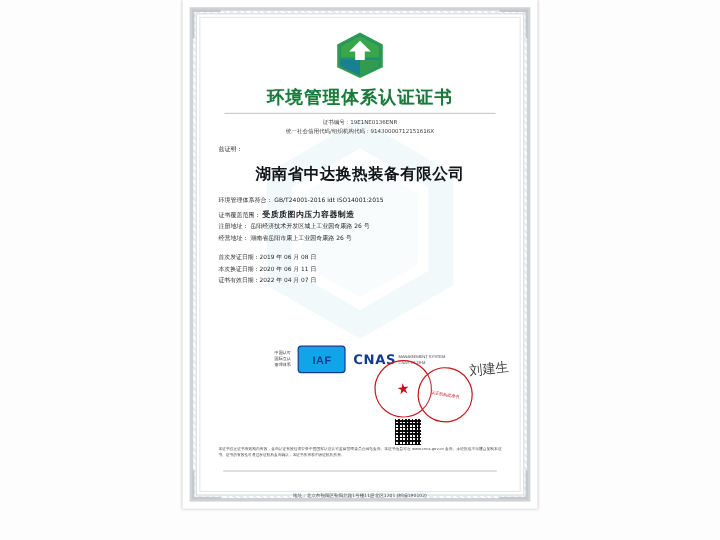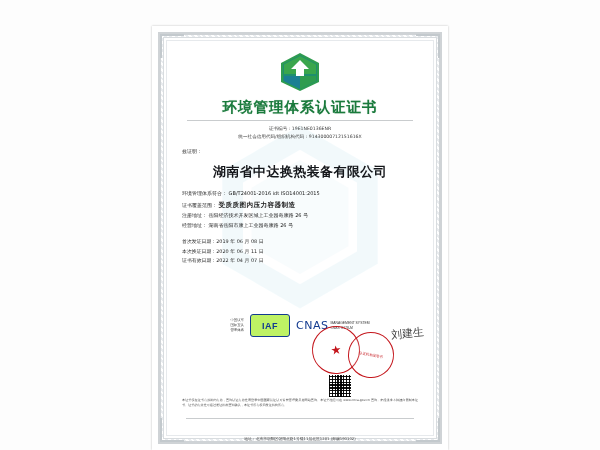--- a/index.html
+++ b/index.html
@@ -4,21 +4,21 @@
 <style>
   html,body{margin:0;padding:0;}
   body{
     width:600px;height:450px;overflow:hidden;
     background:#ffffff;
     font-family:"Liberation Sans", sans-serif;
   }
   #cert-wrap{
     position:relative;width:600px;height:450px;
     background:#fdfdfd;
-    display:flex;align-items:flex-end;justify-content:center;
+    display:flex;align-items:flex-start;justify-content:center;
   }
   
   .page{
     position:relative;
     width:296px;height:424px;
     background:#ffffff;
     box-shadow:0 0 2px rgba(0,0,0,.25);
   }
   
   .border-outer{
@@ -121,27 +121,27 @@
   
   .marks{
     position:absolute;left:0;right:0;top:288px;
     display:flex;align-items:center;justify-content:center;
     gap:6px;
   }
   .iaf{
     width:38px;height:21px;border:1.6px solid #123a8f;border-radius:3px;
     display:flex;align-items:center;justify-content:center;
     color:#123a8f;font-weight:bold;font-size:9px;letter-spacing:.5px;
-    background:#bef264;
+    background:#0ea5e9;
   }
   .cnas-box{
     display:flex;align-items:center;gap:2px;
   }
   .cnas{
-    color:#123a8f;font-weight:normal;font-size:11px;letter-spacing:.5px;
+    color:#123a8f;font-weight:bold;font-size:11px;letter-spacing:.5px;
     font-family:"DejaVu Sans","Liberation Sans",sans-serif;
   }
   .cnas-sub{
     font-size:3.4px;color:#333;line-height:1.35;
   }
   .cn-text{
     font-size:3.4px;color:#333;line-height:1.4;text-align:left;
   }
 
   

